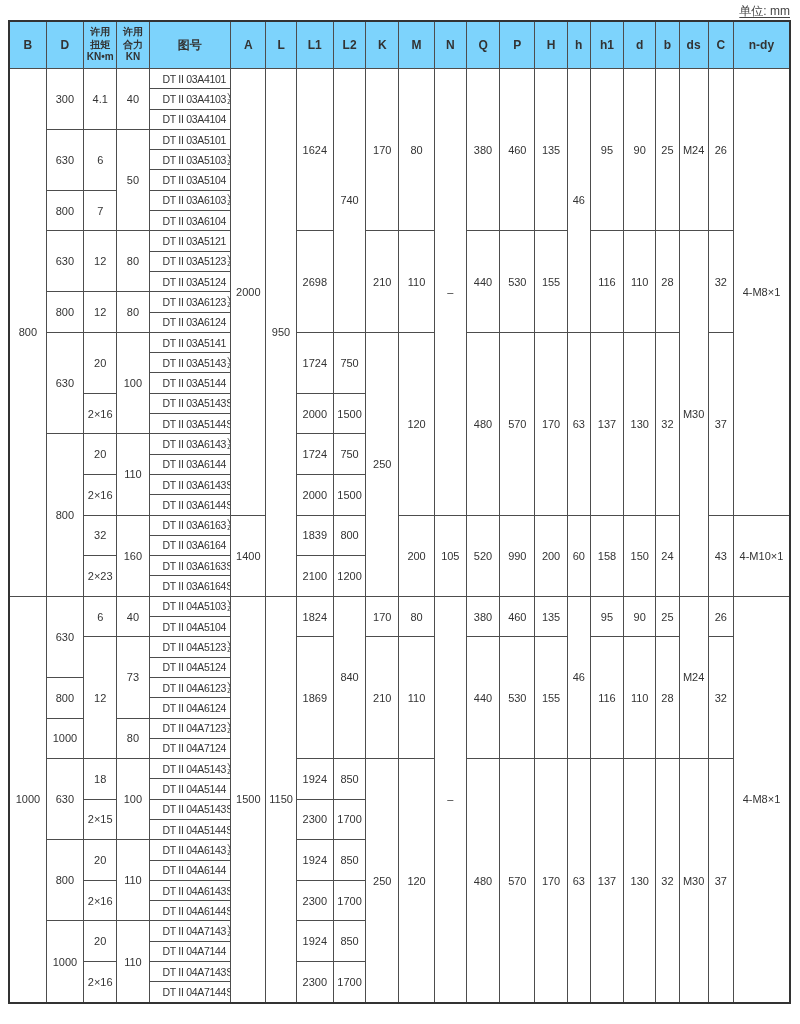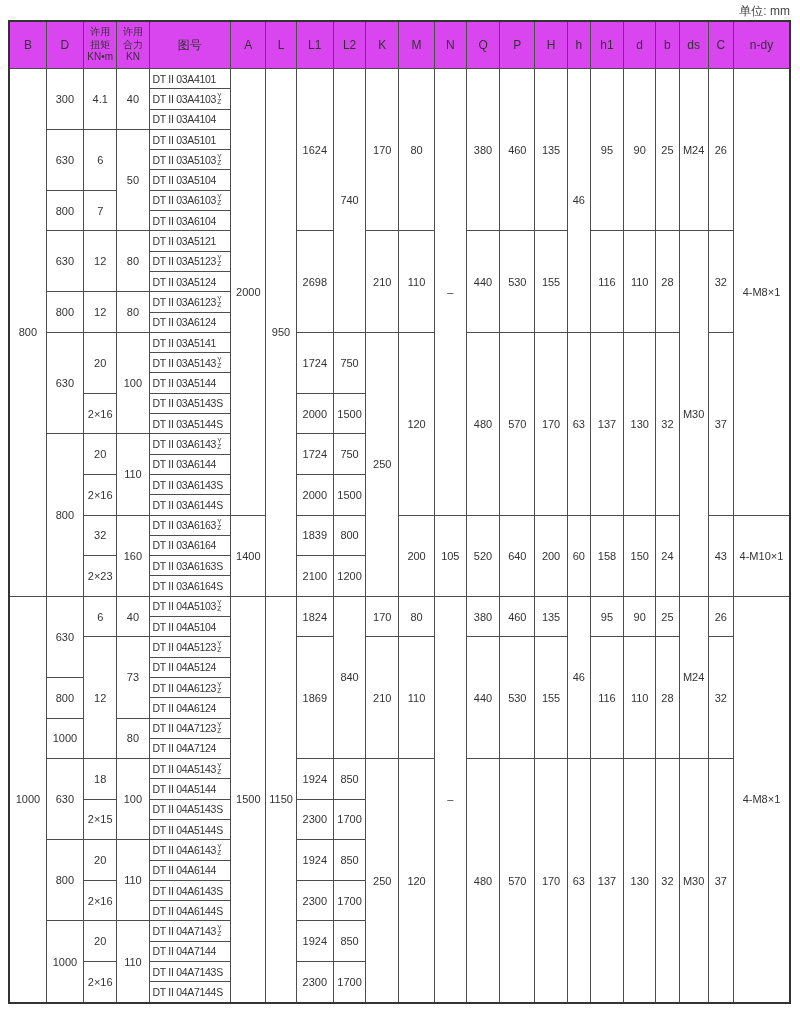--- a/index.html
+++ b/index.html
@@ -3,40 +3,40 @@
 <meta charset="utf-8">
 <style>
   html,body{margin:0;padding:0;}
   body{
     width:800px;height:1024px;background:#ffffff;position:relative;
     font-family:"Liberation Sans", sans-serif;color:#333;
     -webkit-font-smoothing:antialiased;
   }
   .unit-label{
     position:absolute;top:3px;right:10px;font-size:12px;
-    text-underline-offset:2px;color:#444;text-align:right;
+    text-decoration:underline;text-underline-offset:2px;color:#444;text-align:right;
   }
   table.spec{
     position:absolute;left:8px;top:20px;width:783px;height:984px;
     border-collapse:collapse;table-layout:fixed;
     border:2px solid #333;
   }
   th,td{
     border:1px solid #4d4d4d;padding:0 1px;
     text-align:center;vertical-align:middle;
     overflow:hidden;
   }
   th{
-    background:#d946ef;font-weight:normal;font-size:12px;
+    background:#7dd3fc;font-weight:bold;font-size:12px;
     height:46px;line-height:1.25;
   }
   th.multi{font-size:10px;}
   td{font-size:11px;background:#fff;}
   td.col-figure{
-    text-align:left;padding-left:3px;font-size:10.5px;
+    text-align:left;padding-left:13px;font-size:10.5px;
     white-space:nowrap;letter-spacing:-0.3px;
   }
   .yz{display:inline-block;vertical-align:-1px;margin-left:1px;line-height:0;}
   .yz span{display:block;font-size:6.5px;line-height:6px;text-align:left;}
 </style>
 </head>
 <body>
 
 <div class="unit-label">单位: mm</div>
 
@@ -230,21 +230,21 @@
       <tr>
         <td class="col-torque" rowspan="2">32</td>
         <td class="col-force" rowspan="4">160</td>
         <td class="col-figure">DT II 03A6163<span class="yz"><span>Y</span><span>Z</span></span></td>
         <td class="col-A" rowspan="4">1400</td>
         <td class="col-L1" rowspan="2">1839</td>
         <td class="col-L2" rowspan="2">800</td>
         <td class="col-M" rowspan="4">200</td>
         <td class="col-N" rowspan="4">105</td>
         <td class="col-Q" rowspan="4">520</td>
-        <td class="col-P" rowspan="4">640</td>
+        <td class="col-P" rowspan="4">990</td>
         <td class="col-H" rowspan="4">200</td>
         <td class="col-h" rowspan="4">60</td>
         <td class="col-h1" rowspan="4">158</td>
         <td class="col-d" rowspan="4">150</td>
         <td class="col-b" rowspan="4">24</td>
         <td class="col-C" rowspan="4">43</td>
         <td class="col-ndy" rowspan="4">4-M10×1</td>
       </tr>
       <tr>
         <td class="col-figure">DT II 03A6164</td>

